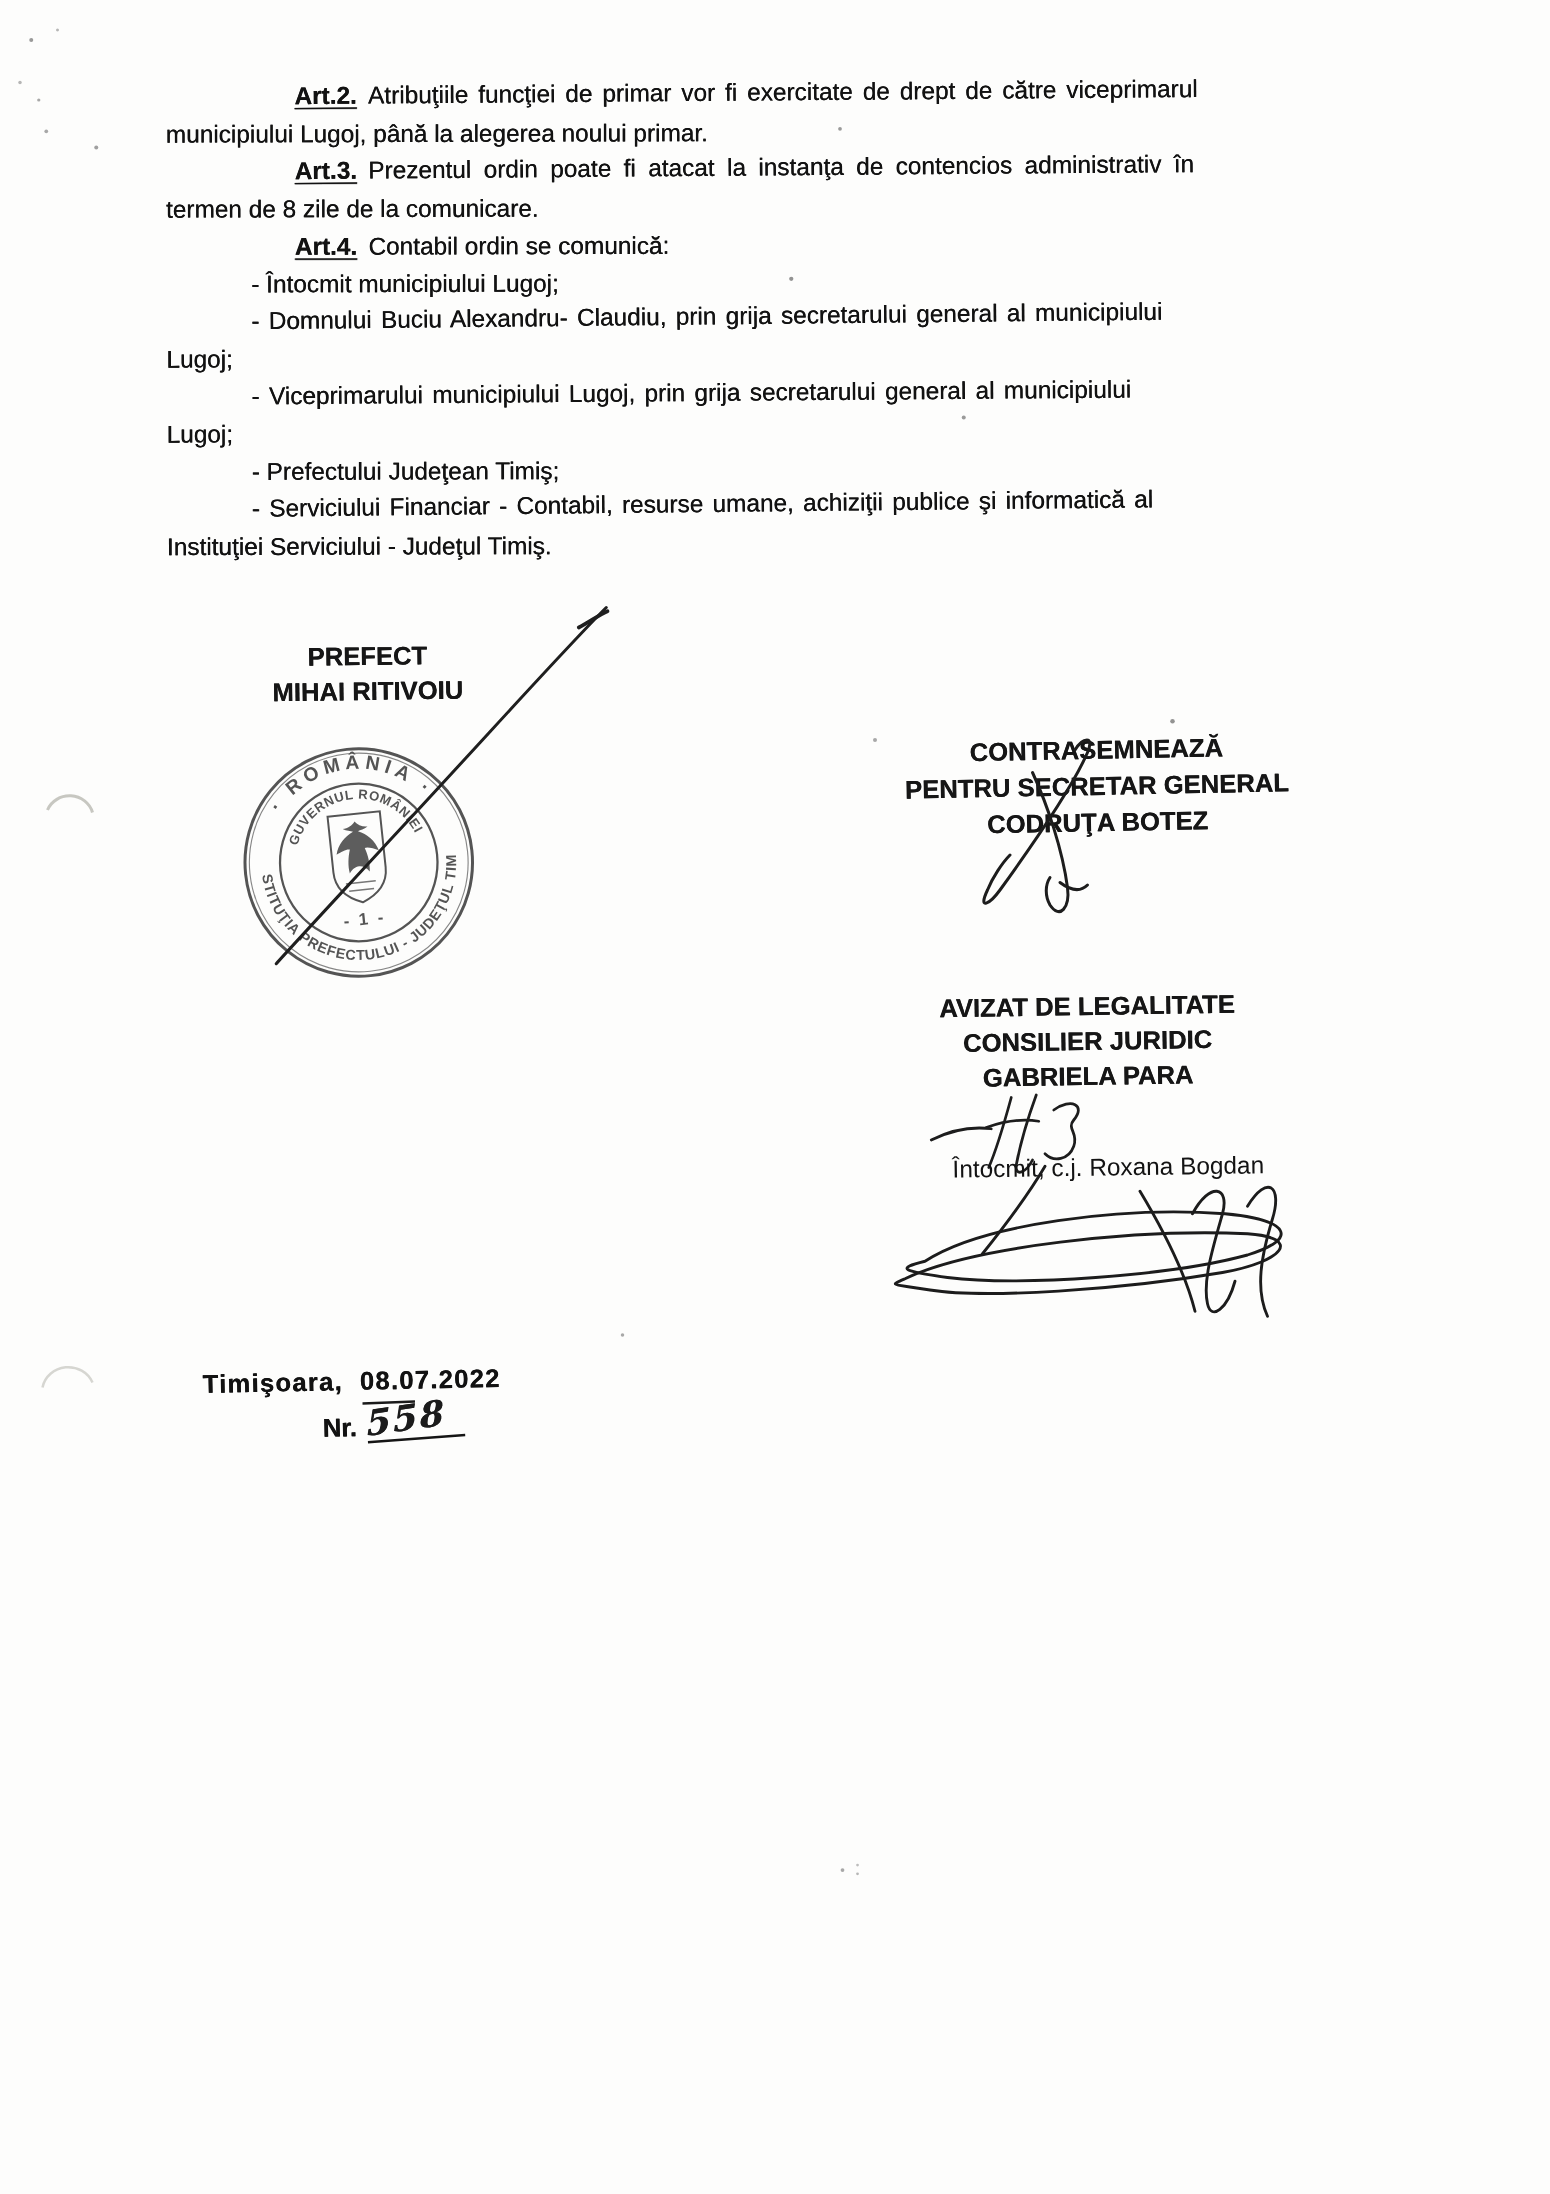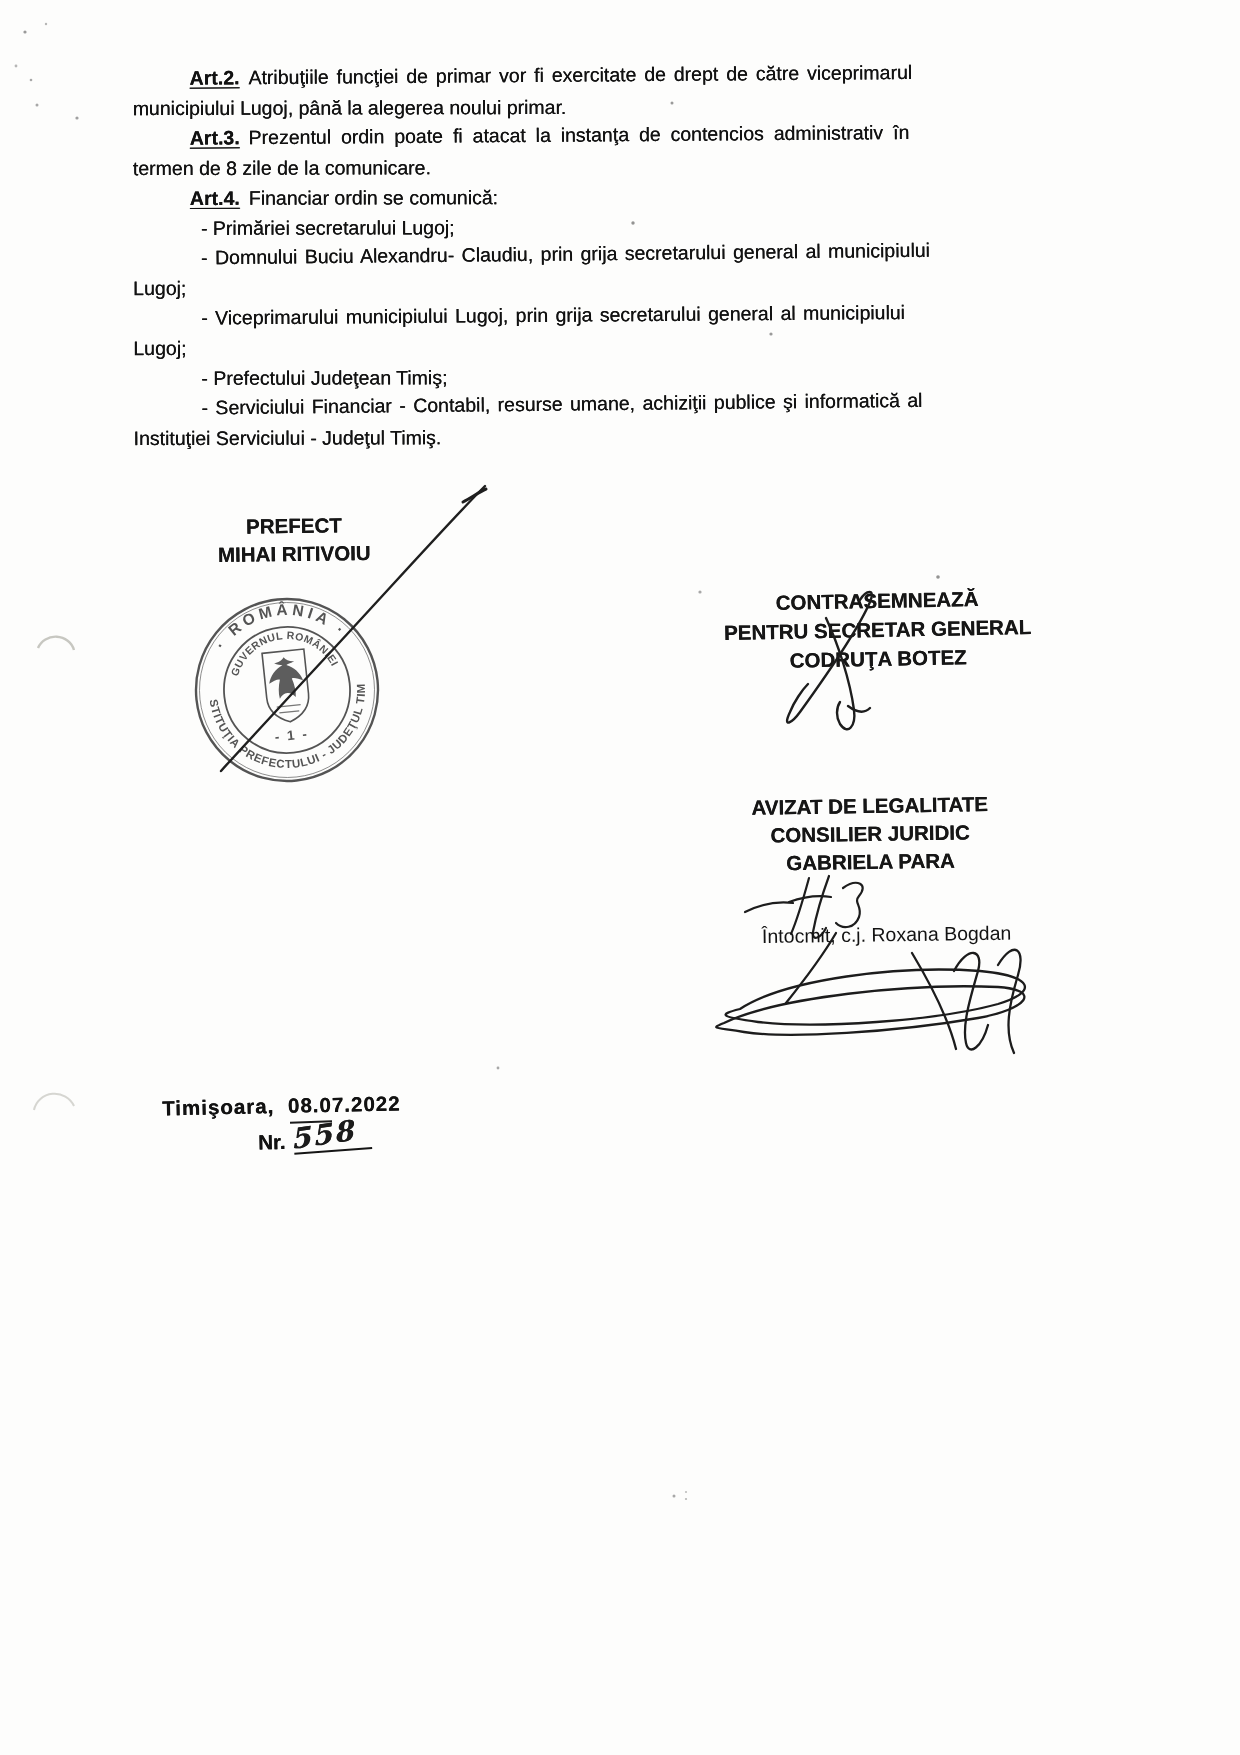--- a/index.html
+++ b/index.html
@@ -20,21 +20,21 @@
     transform:rotate(-0.15deg);
   }
   .line{height:30px;line-height:30px;white-space:nowrap;}
   .ind-art{padding-left:57px;}
   .ind-li{padding-left:68px;}
   .ws1{word-spacing:2.5px;}
   .ws2{word-spacing:4.5px;}
   .ws3{word-spacing:2px;}
   .tilt-a{transform:rotate(-0.45deg);transform-origin:left center;}
   .tilt-b{transform:rotate(-0.3deg);transform-origin:left center;}
-  .artlabel{font-weight:bold;text-decoration:underline;text-underline-offset:3px;margin-right:9px;}
+  .artlabel{font-weight:bold;text-decoration:underline;text-underline-offset:3px;margin-right:9px;margin-left:46px;}
   
   .prefect-block{
     position:absolute;left:168px;top:512px;width:252px;
     text-align:center;font-size:20.5px;font-weight:bold;line-height:28px;
     color:#161616;text-shadow:0.3px 0 0 currentColor;
     transform:rotate(-0.8deg);
   }
   
   .countersign{
     position:absolute;left:655px;top:586px;width:445px;
@@ -96,25 +96,25 @@
     </div>
 
     <div class="line ind-art ws2 tilt-b">
       <span class="artlabel">Art.3.</span><span>Prezentul ordin poate fi atacat la instanţa de contencios administrativ în</span>
     </div>
     <div class="line">
       <span>termen de 8 zile de la comunicare.</span>
     </div>
 
     <div class="line ind-art">
-      <span class="artlabel">Art.4.</span><span>Financiar ordin se comunică:</span>
+      <span class="artlabel">Art.4.</span><span>Contabil ordin se comunică:</span>
     </div>
 
     <div class="line ind-li">
-      <span>- Primăriei secretarului Lugoj;</span>
+      <span>- Întocmit municipiului Lugoj;</span>
     </div>
 
     <div class="line ind-li ws3 tilt-a">
       <span>- Domnului Buciu Alexandru- Claudiu, prin grija secretarului general al municipiului</span>
     </div>
     <div class="line">
       <span>Lugoj;</span>
     </div>
 
     <div class="line ind-li ws3 tilt-b">

